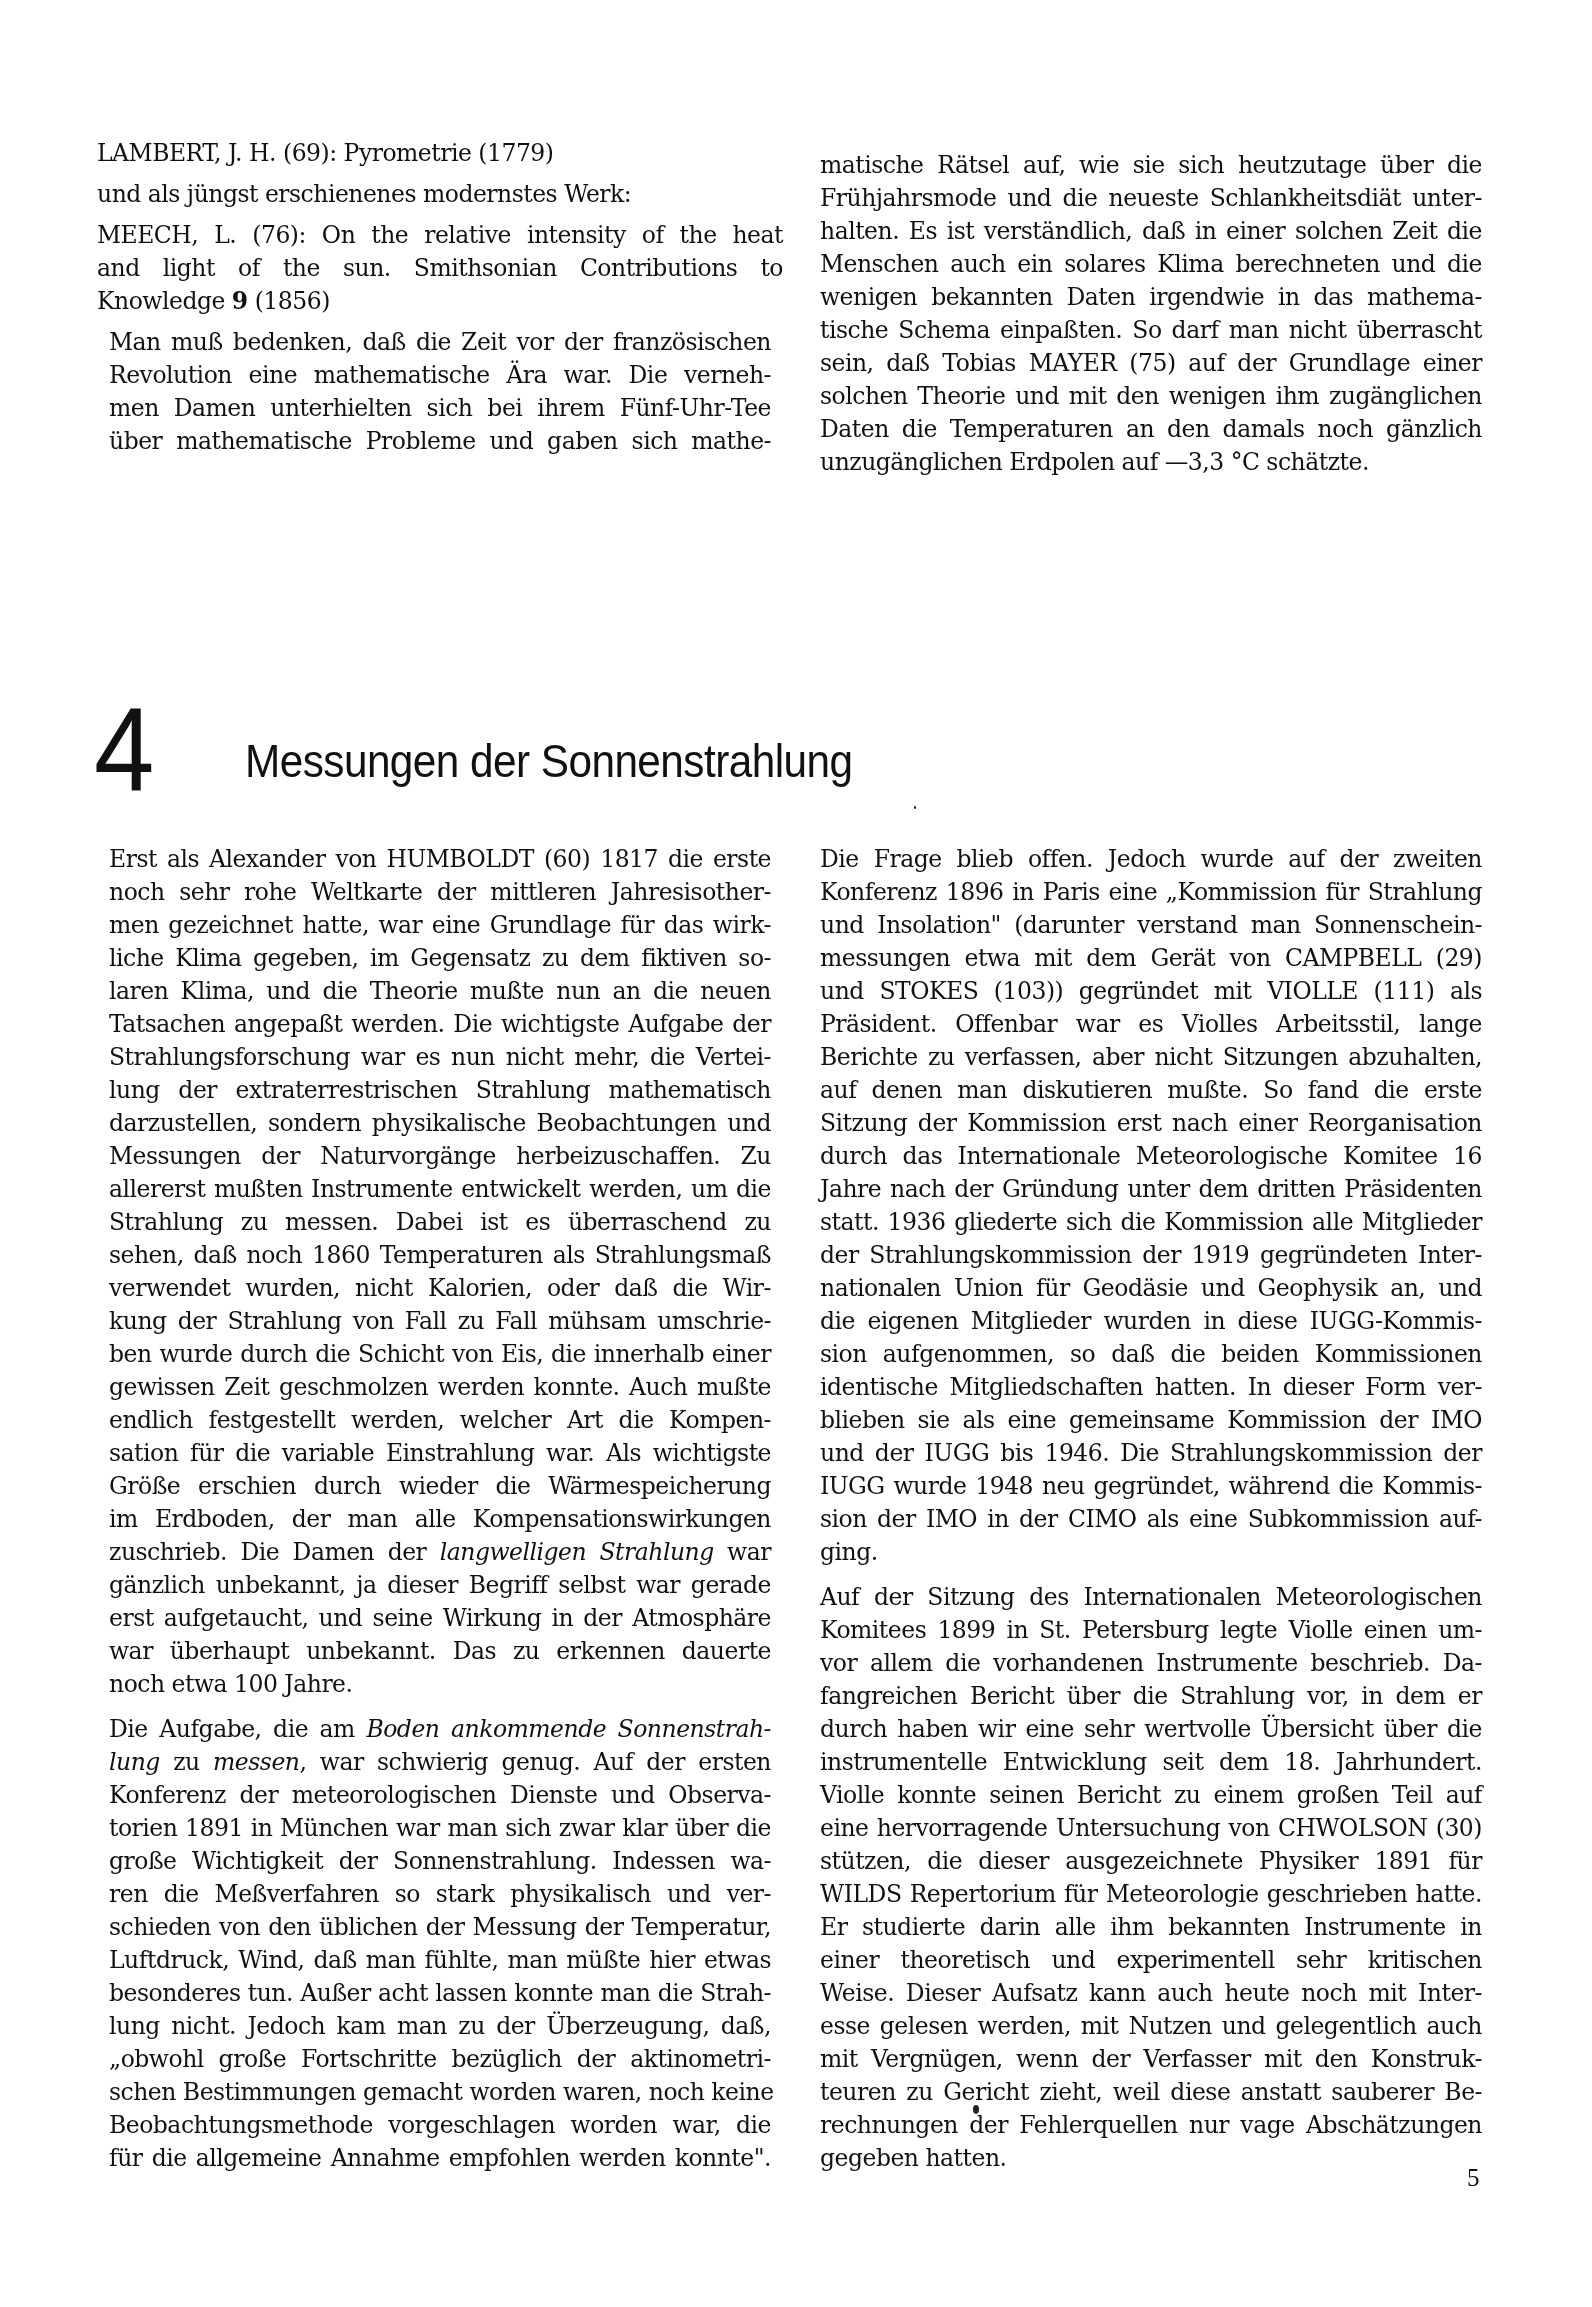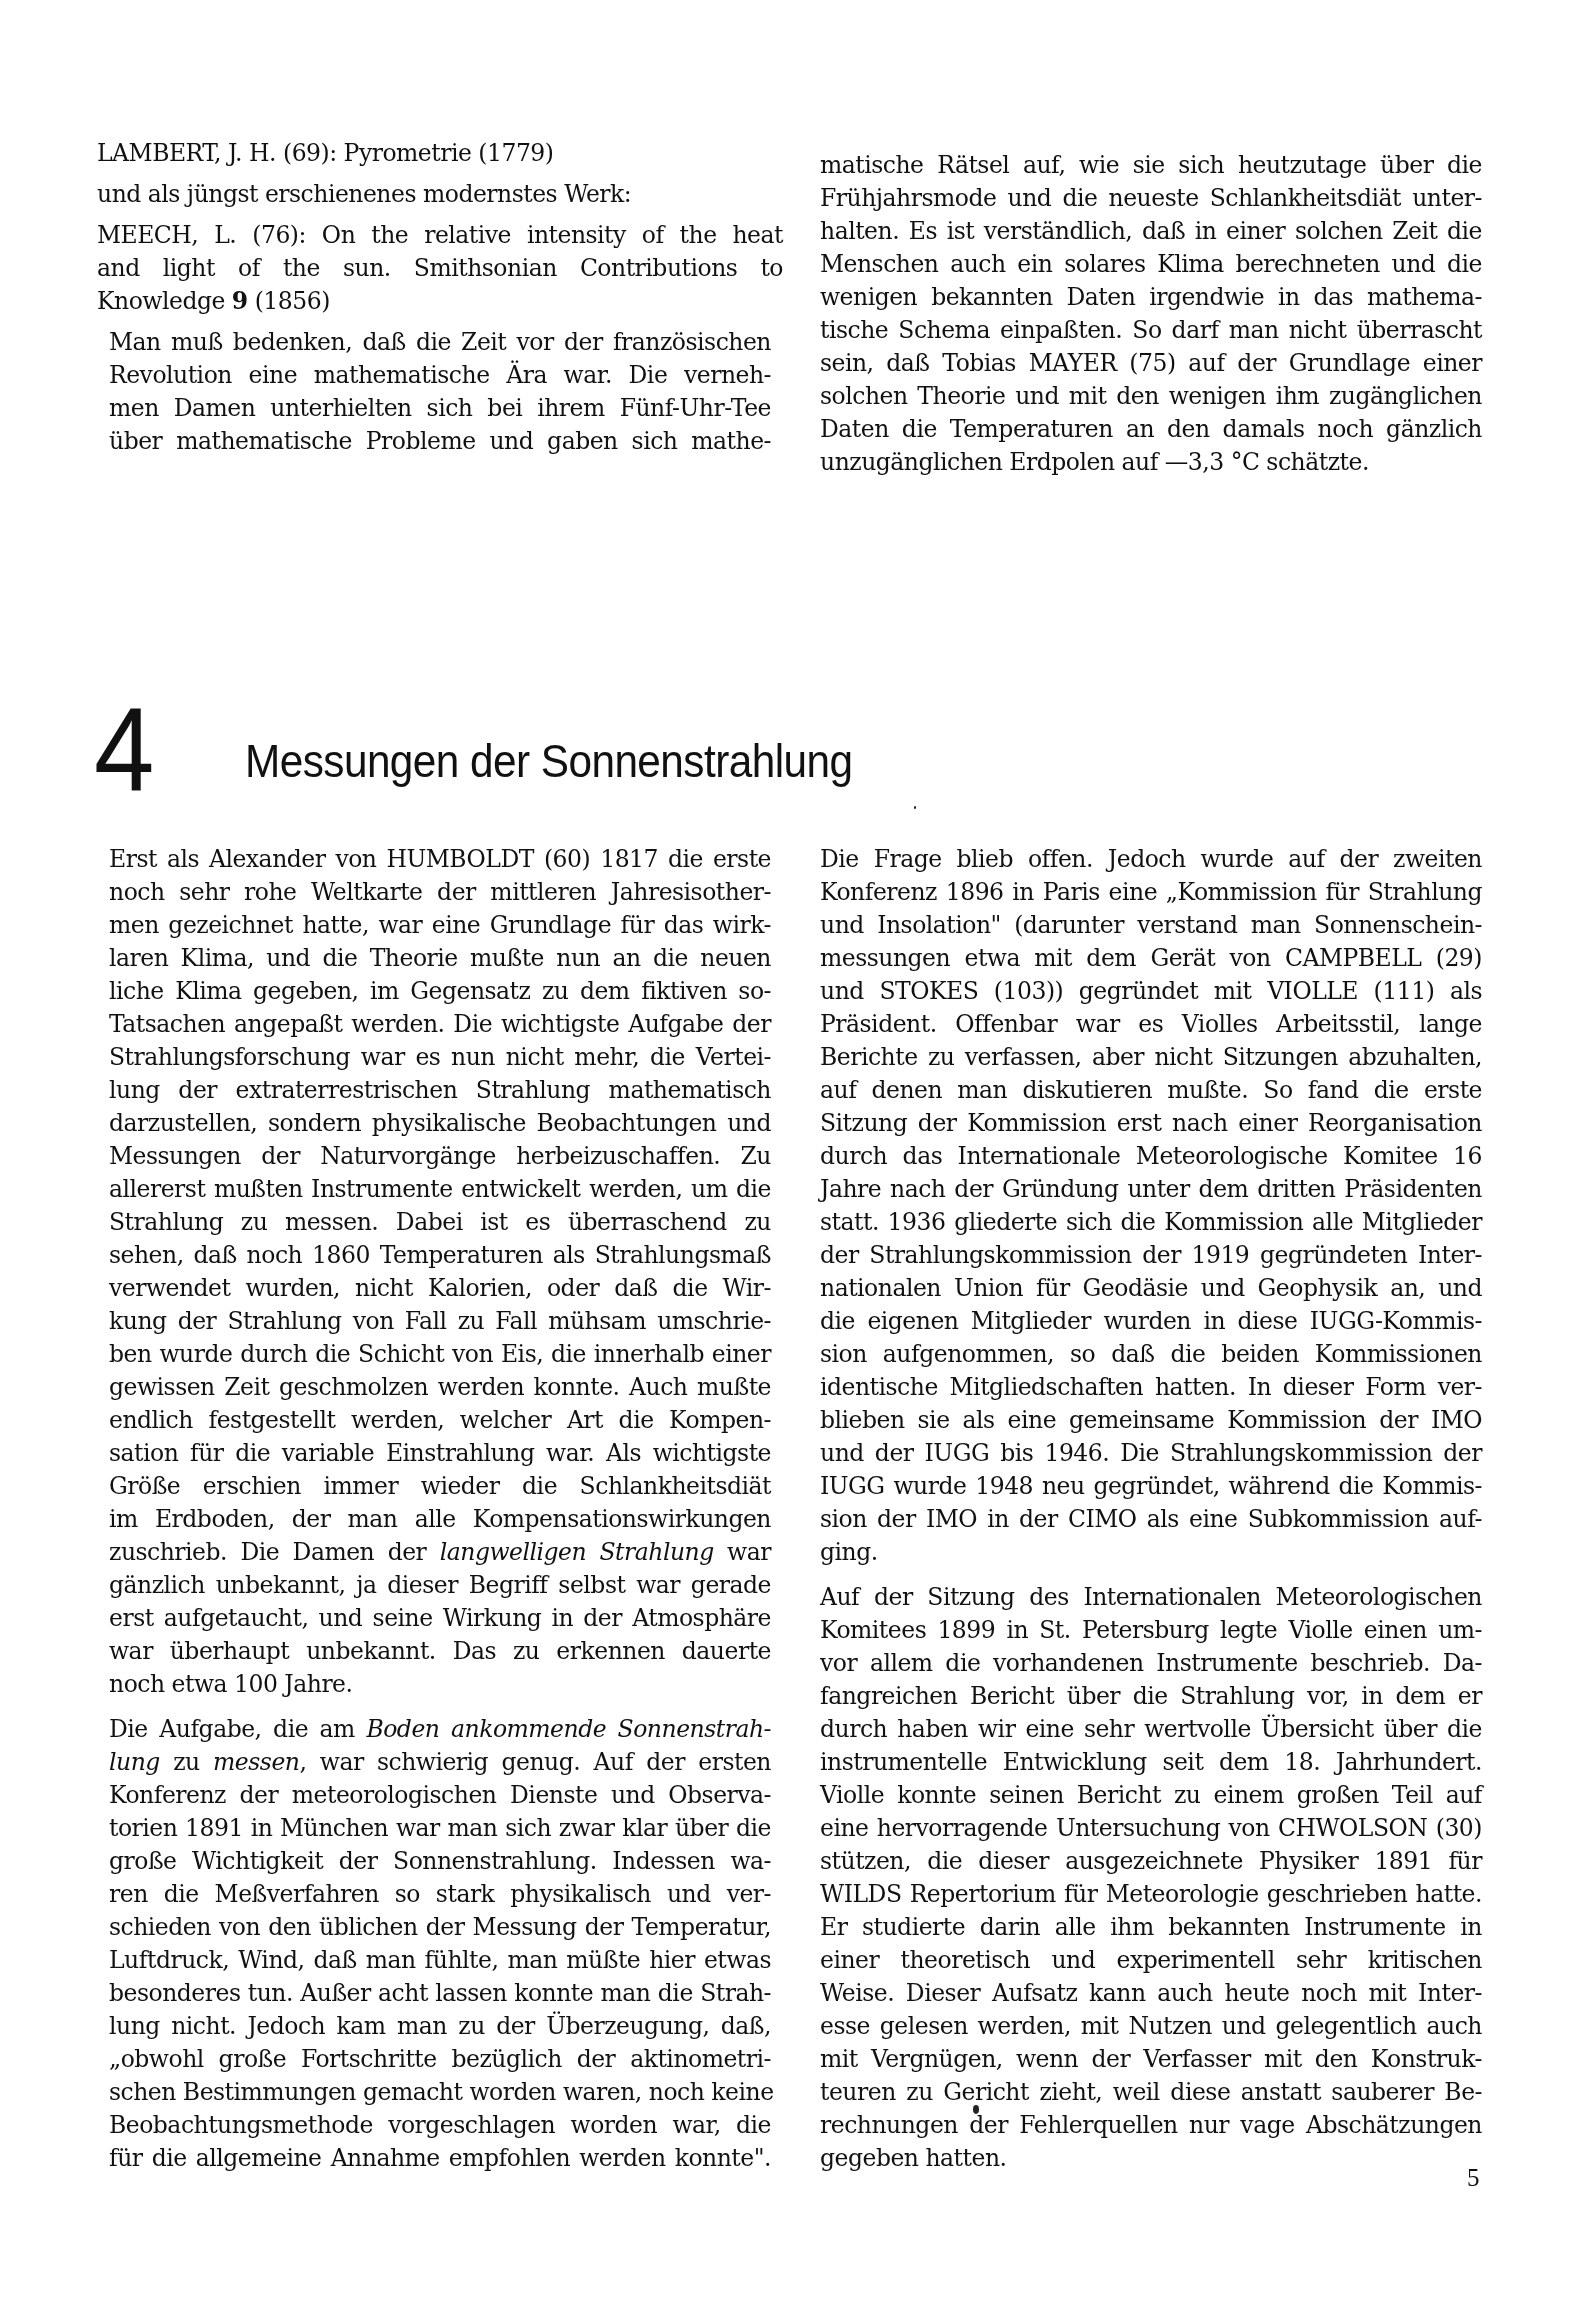--- a/index.html
+++ b/index.html
@@ -81,37 +81,37 @@
 </div>
 
 <div id="chapter-number">4</div>
 <div id="chapter-title">Messungen der Sonnenstrahlung</div>
 
 <div id="body-left" class="col">
   <p>
     <span class="line">Erst als Alexander von HUMBOLDT (60) 1817 die erste</span>
     <span class="line">noch sehr rohe Weltkarte der mittleren Jahresisother-</span>
     <span class="line">men gezeichnet hatte, war eine Grundlage für das wirk-</span>
+    <span class="line">liche Klima gegeben, im Gegensatz zu dem fiktiven so-</span>
     <span class="line">laren Klima, und die Theorie mußte nun an die neuen</span>
-    <span class="line">liche Klima gegeben, im Gegensatz zu dem fiktiven so-</span>
     <span class="line">Tatsachen angepaßt werden. Die wichtigste Aufgabe der</span>
     <span class="line">Strahlungsforschung war es nun nicht mehr, die Vertei-</span>
     <span class="line">lung der extraterrestrischen Strahlung mathematisch</span>
     <span class="line">darzustellen, sondern physikalische Beobachtungen und</span>
     <span class="line">Messungen der Naturvorgänge herbeizuschaffen. Zu</span>
     <span class="line">allererst mußten Instrumente entwickelt werden, um die</span>
     <span class="line">Strahlung zu messen. Dabei ist es überraschend zu</span>
     <span class="line">sehen, daß noch 1860 Temperaturen als Strahlungsmaß</span>
     <span class="line">verwendet wurden, nicht Kalorien, oder daß die Wir-</span>
     <span class="line">kung der Strahlung von Fall zu Fall mühsam umschrie-</span>
     <span class="line">ben wurde durch die Schicht von Eis, die innerhalb einer</span>
     <span class="line">gewissen Zeit geschmolzen werden konnte. Auch mußte</span>
     <span class="line">endlich festgestellt werden, welcher Art die Kompen-</span>
     <span class="line">sation für die variable Einstrahlung war. Als wichtigste</span>
-    <span class="line">Größe erschien immer wieder die Schlankheitsdiät</span>
+    <span class="line">Größe erschien durch wieder die Wärmespeicherung</span>
     <span class="line">im Erdboden, der man alle Kompensationswirkungen</span>
     <span class="line"><span>zuschrieb. Die Damen der </span><em>langwelligen Strahlung</em><span> war</span></span>
     <span class="line">gänzlich unbekannt, ja dieser Begriff selbst war gerade</span>
     <span class="line">erst aufgetaucht, und seine Wirkung in der Atmosphäre</span>
     <span class="line">war überhaupt unbekannt. Das zu erkennen dauerte</span>
     <span class="line last">noch etwa 100 Jahre.</span>
   </p>
   <p>
     <span class="line"><span>Die Aufgabe, die am </span><em>Boden ankommende Sonnenstrah-</em></span>
     <span class="line"><em>lung</em><span> zu </span><em>messen</em><span>, war schwierig genug. Auf der ersten</span></span>

